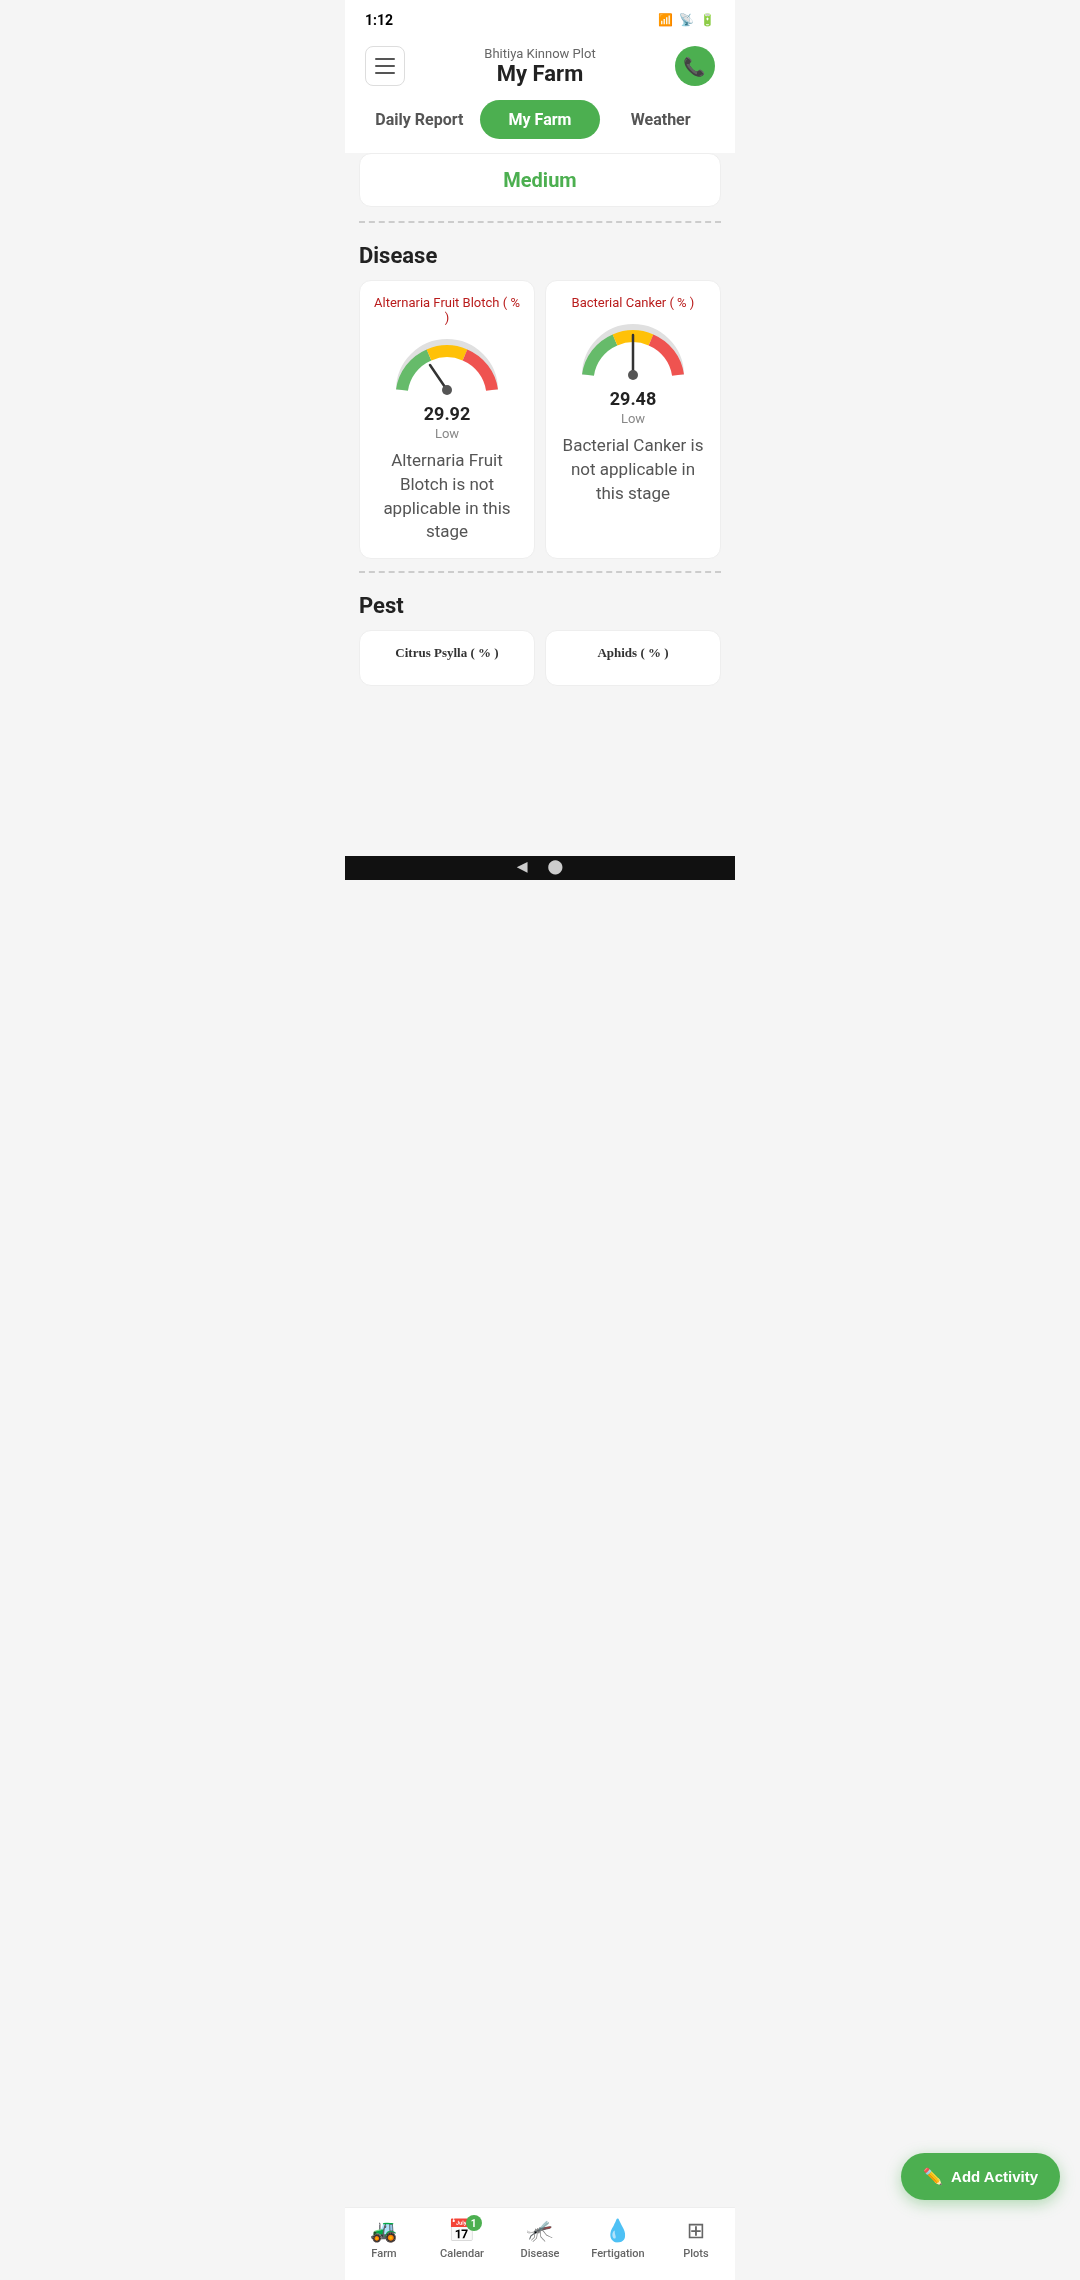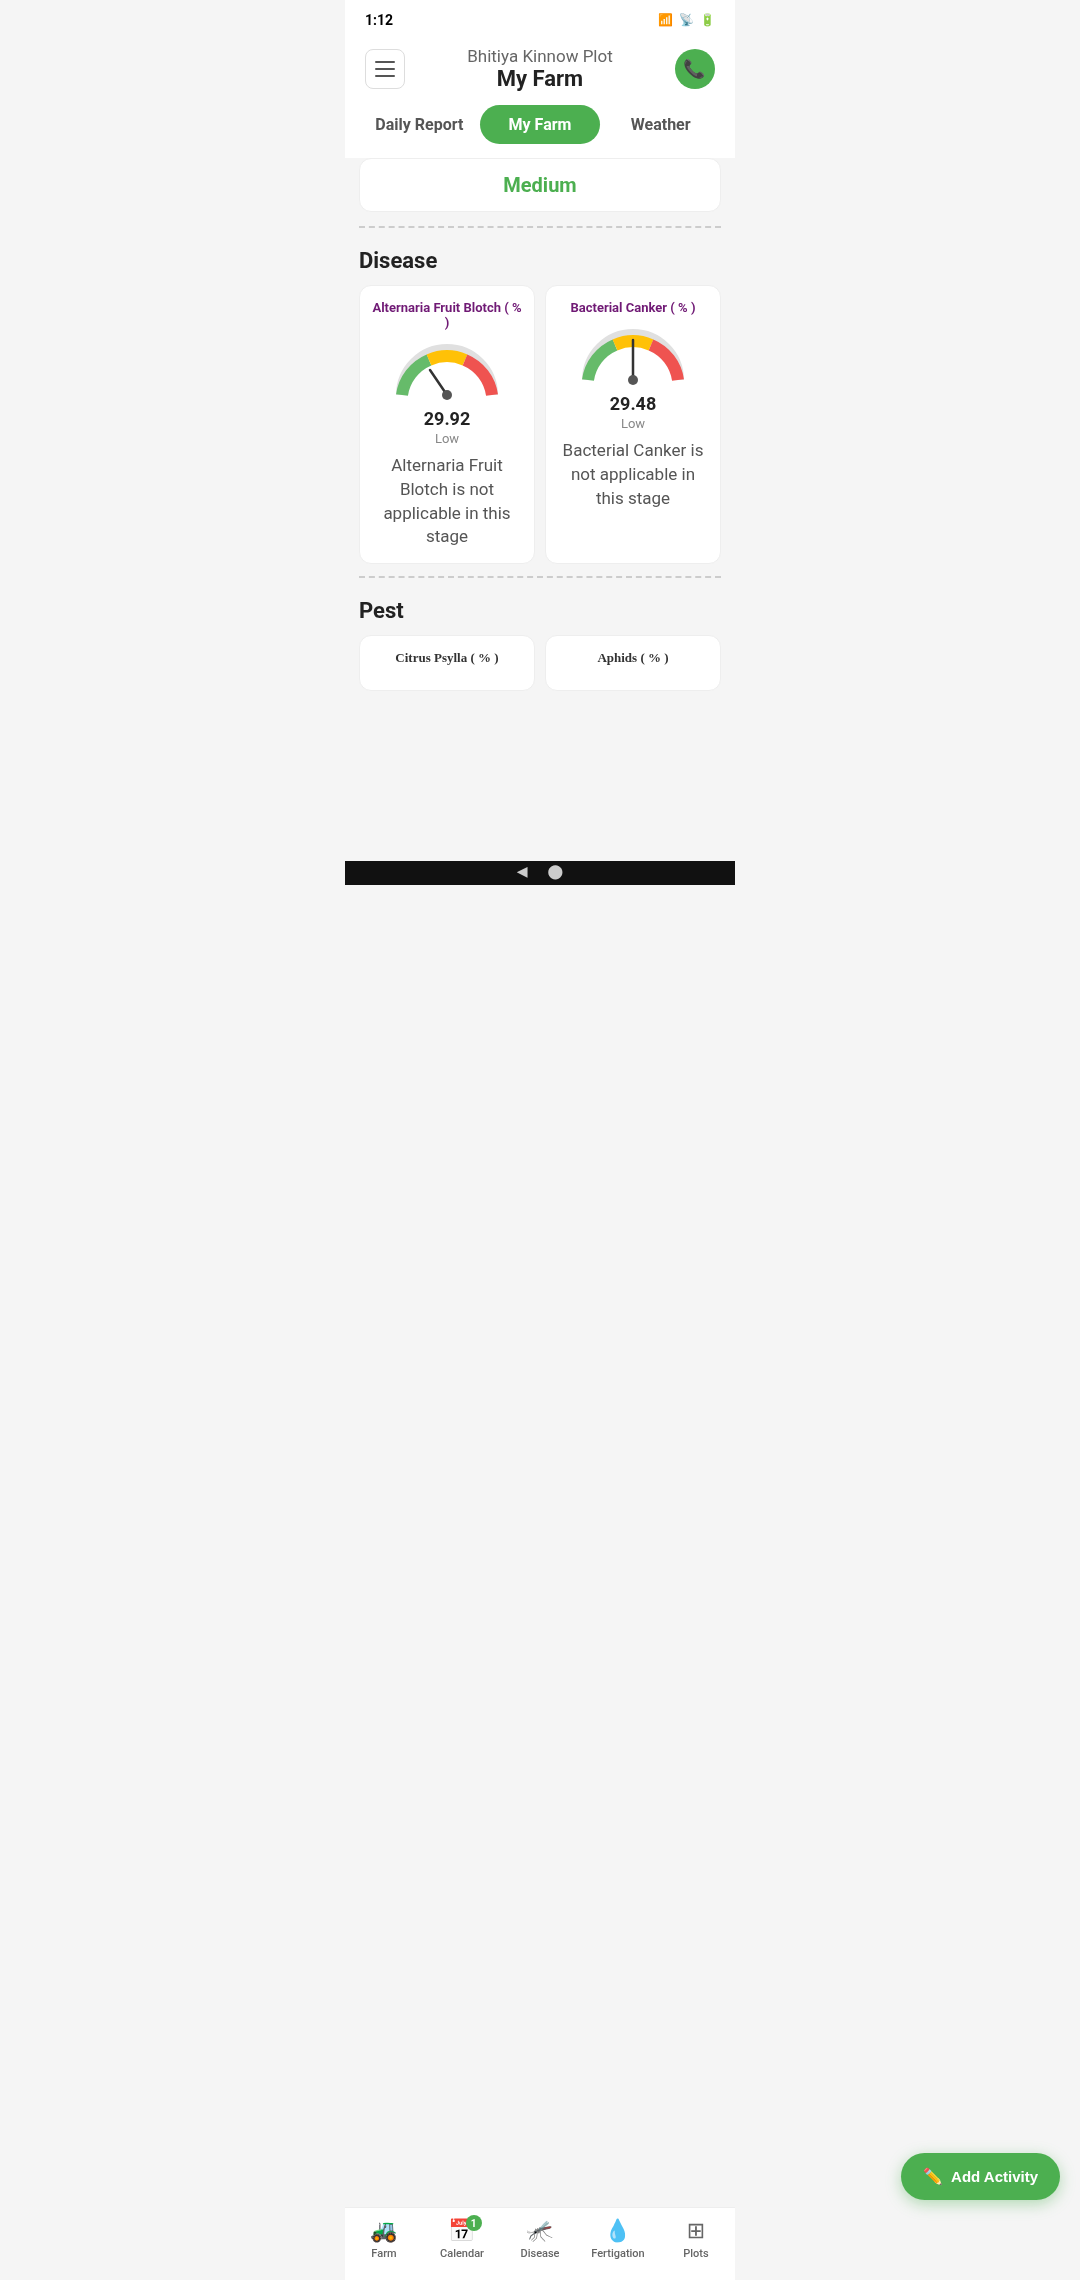--- a/index.html
+++ b/index.html
@@ -40,21 +40,21 @@
       border: 1px solid #ddd;
       border-radius: 8px;
       display: flex; flex-direction: column;
       justify-content: center; align-items: center;
       gap: 5px; cursor: pointer; background: white;
     }
     .hamburger-line {
       width: 20px; height: 2px; background: #555; border-radius: 2px;
     }
     .header-title-block { text-align: center; }
-    .header-subtitle { font-size: 17px; color: #666; }
+    .header-subtitle { font-size: 13px; color: #666; }
     .header-title { font-size: 22px; font-weight: 700; color: #222; }
     .call-btn {
       width: 40px; height: 40px;
       background: #4caf50;
       border-radius: 50%;
       display: flex; justify-content: center; align-items: center;
       cursor: pointer;
     }
     .call-icon { font-size: 18px; color: white; }
 
@@ -137,22 +137,22 @@
     .disease-card {
       background: white;
       border-radius: 12px;
       border: 1px solid #eee;
       padding: 14px 12px;
       width: calc(50% - 5px);
       text-align: center;
     }
     .disease-card-title {
       font-size: 13px;
-      font-weight: 700;
-      color: #701a75;
+      font-weight: 400;
+      color: #b91c1c;
       margin-bottom: 10px;
     }
 
     
     .gauge-container {
       position: relative;
       width: 110px;
       height: 60px;
       margin: 0 auto 8px;
     }

